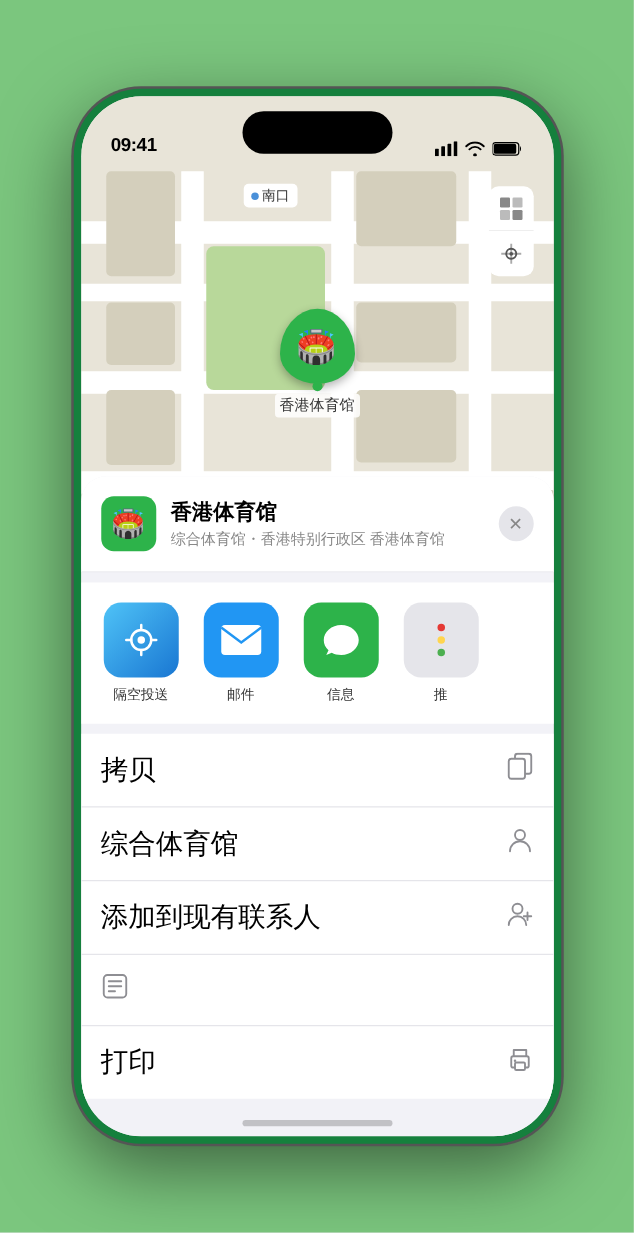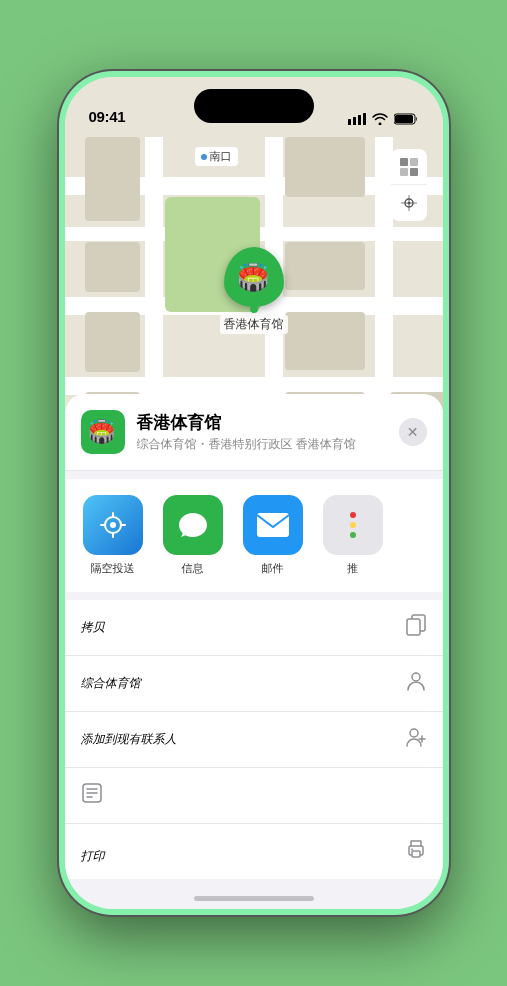--- a/index.html
+++ b/index.html
@@ -9,21 +9,21 @@
       background: #7bc67e;
       display: flex;
       align-items: center;
       justify-content: center;
       font-family: -apple-system, 'PingFang SC', 'Helvetica Neue', sans-serif;
     }
 
     .phone-frame {
       width: 390px;
       height: 844px;
-      background: #86efac;
+      background: #15803d;
       border-radius: 54px;
       position: relative;
       box-shadow: 0 0 0 2px #555, 0 20px 60px rgba(0,0,0,0.5);
       overflow: hidden;
     }
 
     .phone-screen {
       position: absolute;
       top: 6px;
       left: 6px;
@@ -341,23 +341,22 @@
       padding: 14px 16px;
       border-bottom: 0.5px solid #e5e5ea;
     }
 
     .action-item:last-child {
       border-bottom: none;
       align-items: flex-end;
     }
 
     .action-label {
-      font-size: 12px;
+      font-size: 22px;
       color: #000;
-      font-style: italic;
     }
 
     .action-icon {
       font-size: 20px;
       color: #8e8e93;
     }
 
     
     .home-indicator {
       position: absolute;
@@ -473,36 +472,36 @@
             <svg width="34" height="34" viewBox="0 0 34 34">
               <circle cx="17" cy="17" r="8" stroke="white" stroke-width="2" fill="none"></circle>
               <path d="M17 9 L17 5 M17 29 L17 25 M5 17 L9 17 M25 17 L29 17" stroke="white" stroke-width="2" stroke-linecap="round"></path>
               <circle cx="17" cy="17" r="3" fill="white"></circle>
             </svg>
           </div>
           <span class="share-label">隔空投送</span>
         </div>
 
         <div class="share-item">
-          <div class="share-icon messages">
-            <svg width="36" height="36" viewBox="0 0 36 36">
-              <path d="M18 6C10.3 6 4 11.4 4 18c0 3.2 1.4 6.1 3.8 8.2L6 30l4.4-1.8C12.3 29.4 15.1 30 18 30c7.7 0 14-5.4 14-12S25.7 6 18 6z" fill="white"></path>
-            </svg>
-          </div>
-          <span class="share-label">信息</span>
-        </div>
-
-        <div class="share-item">
           <div class="share-icon mail">
             <svg width="36" height="28" viewBox="0 0 36 28">
               <rect x="2" y="2" width="32" height="24" rx="3" fill="white"></rect>
               <path d="M2 4 L18 16 L34 4" stroke="#2196f3" stroke-width="2" fill="none"></path>
             </svg>
           </div>
           <span class="share-label">邮件</span>
+        </div>
+
+        <div class="share-item">
+          <div class="share-icon messages">
+            <svg width="36" height="36" viewBox="0 0 36 36">
+              <path d="M18 6C10.3 6 4 11.4 4 18c0 3.2 1.4 6.1 3.8 8.2L6 30l4.4-1.8C12.3 29.4 15.1 30 18 30c7.7 0 14-5.4 14-12S25.7 6 18 6z" fill="white"></path>
+            </svg>
+          </div>
+          <span class="share-label">信息</span>
         </div>
 
 
         <div class="share-item" style="position:relative;">
           <div class="share-icon more">
             <div style="display:flex;flex-direction:column;gap:4px;align-items:center;">
               <div style="width:6px;height:6px;border-radius:50%;background:#e53935;"></div>
               <div style="width:6px;height:6px;border-radius:50%;background:#ffd54f;"></div>
               <div style="width:6px;height:6px;border-radius:50%;background:#4caf50;"></div>
             </div>

